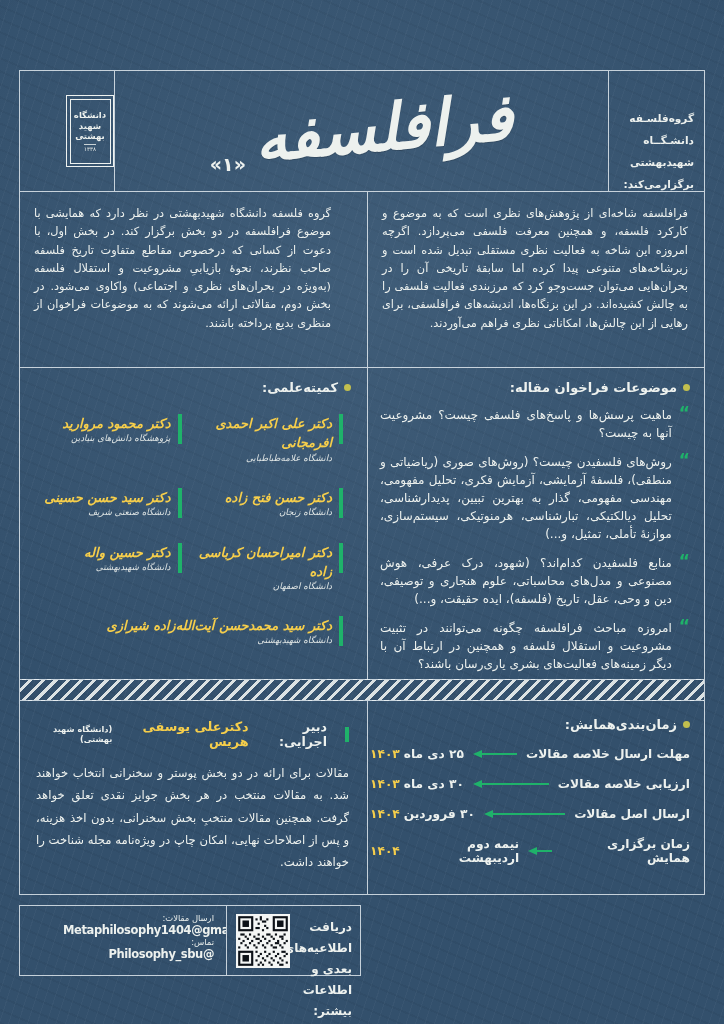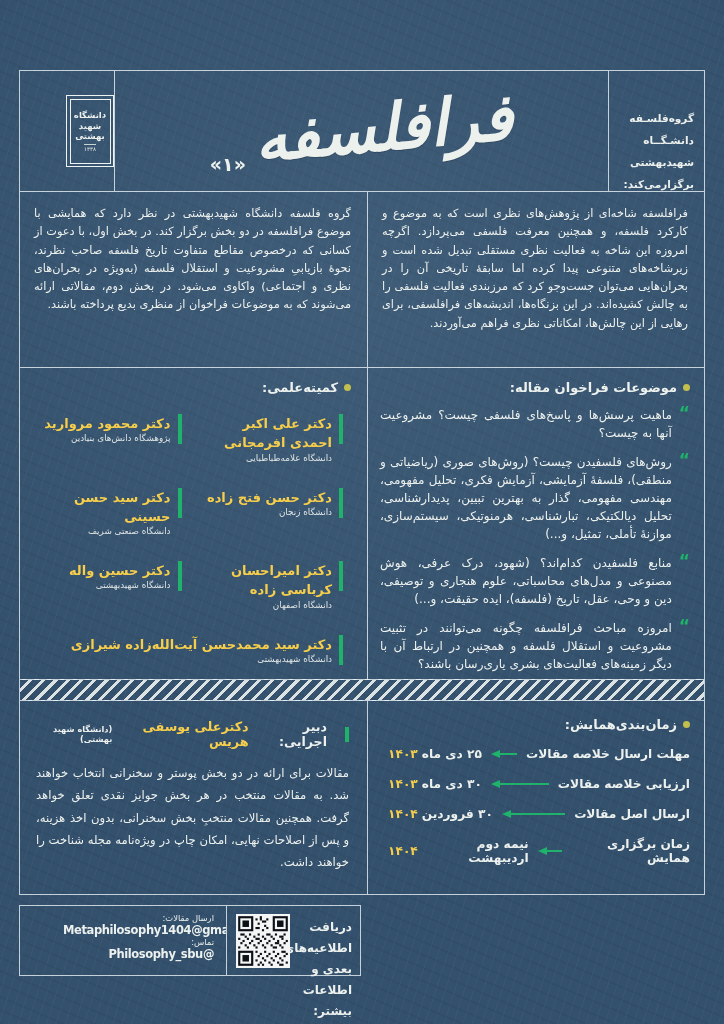--- a/index.html
+++ b/index.html
@@ -40,49 +40,49 @@
   .logo-cell{ width:95px; border-right:1px solid var(--line); display:flex; align-items:center; }
   .logo-box{ width:48px; height:72px; border:1px solid #eef2f0; padding:2.5px; }
   .logo-inner{
     width:100%; height:100%; border:1px solid #eef2f0; display:flex; flex-direction:column;
     align-items:center; justify-content:center; gap:2px;
   }
   .logo-text{ font-size:8.5px; font-weight:bold; line-height:1.25; text-align:center; white-space:pre-line; }
   .logo-year{ font-size:5.5px; border-top:1px solid rgba(238,242,240,.8); padding-top:1px; }
   
   .intro-row{ height:176px; border-top:1px solid var(--line); display:flex; }
-  .intro-right{ width:337px; border-left:1px solid var(--line); padding:13px 16px 10px 14px; }
+  .intro-right{ width:337px; border-left:1px solid var(--line); padding:13px 16px 10px 14px;margin-left:20px; }
   .intro-left{ flex:1; padding:13px 16px 10px 14px; }
   .body-text{ font-size:11.3px; line-height:1.62; text-align:justify; }
   
   .mid-row{ height:312px; border-top:1px solid var(--line); display:flex; overflow:hidden; }
   .topics-col{ width:337px; border-left:1px solid var(--line); padding:12px 14px 8px 12px; }
   .committee-col{ flex:1; padding:12px 16px 8px 14px; }
   .section-heading{ display:flex; align-items:center; gap:6px; font-size:13px; font-weight:bold; }
   .dot{ width:7px; height:7px; border-radius:50%; background:var(--olive); flex:none; }
   .topic-item{ display:flex; gap:7px; margin-top:11px; }
   .quote-icon{ color:var(--green); font-size:17px; font-weight:bold; line-height:.9; flex:none; }
   .topic-text{ font-size:12px; line-height:1.5; text-align:justify; }
   .committee-grid{
     margin-top:18px; display:grid; grid-template-columns:1fr 1fr;
     column-gap:16px; row-gap:24px; padding:0 8px 0 2px;
   }
-  .member{ display:flex; gap:7px; }
+  .member{ display:flex; gap:7px;font-style:italic; }
   .member.wide{ grid-column:1 / -1; }
   .member-bar{ width:4px; height:30px; background:var(--green); flex:none; margin-top:1px; }
   .member-name{ font-size:13px; font-weight:bold; color:var(--yellow); line-height:1.25; }
   .member-affil{ font-size:8.8px; margin-top:1px; opacity:.93; }
   
   .hatch-band{
     height:22px; border-top:1px solid var(--line); border-bottom:1px solid var(--line);
     background:repeating-linear-gradient(135deg, rgba(0,0,0,0) 0 6px, rgba(238,242,240,.9) 6px 9px);
   }
   
   .bottom-row{ flex:1; display:flex; }
-  .schedule-col{ width:337px; border-left:1px solid var(--line); padding:16px 14px 10px 20px; }
+  .schedule-col{ width:337px; border-left:1px solid var(--line); padding:16px 14px 10px 2px; }
   .schedule-rows{ margin-top:15px; display:flex; flex-direction:column; gap:16px; }
   .sch-row{ display:flex; align-items:center; font-size:12.2px; font-weight:bold; }
   .sch-arrow{ flex:1; display:flex; align-items:center; margin:0 9px; min-width:24px; }
   .sch-line{ flex:1; height:1.4px; background:var(--green); }
   .sch-head{ width:0; height:0; border:4.5px solid transparent; border-left:0; border-right:9px solid var(--green); }
   .sch-year{ color:var(--yellow); margin-right:4px; }
   .exec-col{ flex:1; padding:18px 18px 10px 16px; }
   .exec-heading{ display:flex; align-items:center; gap:18px; justify-content:flex-end; flex-direction:row-reverse; padding-left:2px; }
   .exec-bar{ width:4px; height:15px; background:var(--green); flex:none; }
   .exec-label{ font-size:12.6px; font-weight:bold; }

